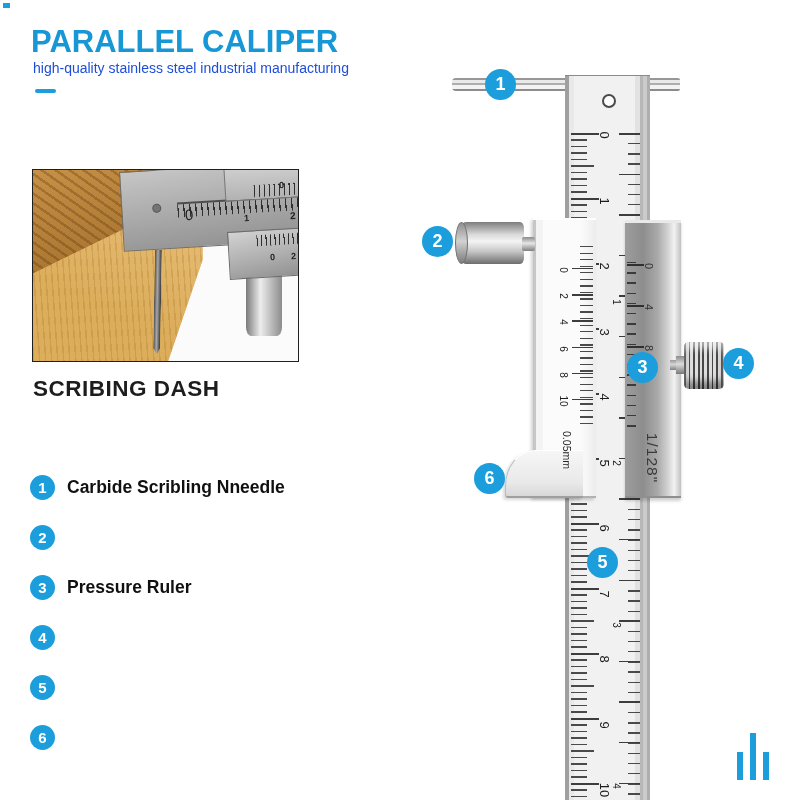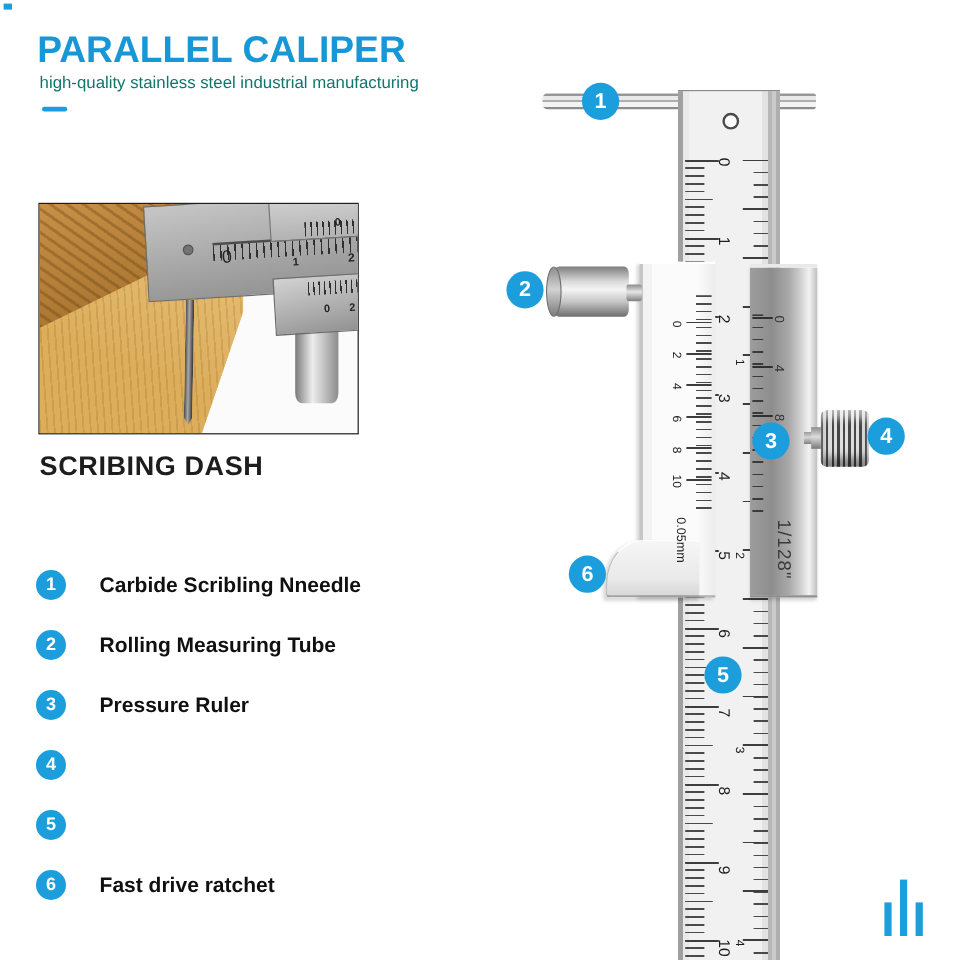--- a/index.html
+++ b/index.html
@@ -6,21 +6,21 @@
   html,body { width:800px; height:800px; }
   body {
     position:relative; width:800px; height:800px; background:#ffffff;
     font-family:"Liberation Sans", sans-serif; overflow:hidden;
   }
   .abs { position:absolute; }
 
   
   .corner-mark { left:3px; top:3px; width:7px; height:5px; background:#1b9edb; }
   .title { left:31px; top:24px; font-size:31px; font-weight:700; color:#1797d6; letter-spacing:0px; white-space:nowrap; }
-  .subtitle { left:33px; top:60px; font-size:14px; color:#0f766e; white-space:nowrap; }
+  .subtitle { left:33px; top:60px; font-size:14px; color:#1d4ed8; white-space:nowrap; }
   .title-dash { left:35px; top:89px; width:21px; height:4px; background:#1b9edb; border-radius:2px; }
 
   
   .photo { left:32px; top:169px; width:267px; height:193px; border:1px solid #1f1f1f; background:#fbfbfb; overflow:hidden; }
   .p-plank { left:0; top:0; width:100%; height:100%;
     background:#e3b76c;
     background-image:repeating-linear-gradient(86deg, rgba(146,92,23,.20) 0 1.5px, rgba(0,0,0,0) 1.5px 6px),
                      linear-gradient(200deg, #eec887, #dcae5c 70%);
     clip-path:polygon(0 26%, 47% 12%, 64% 30%, 64% 47%, 51% 100%, 0 100%); }
   .p-beam { left:0; top:0; width:46%; height:54%;
@@ -57,21 +57,21 @@
   .pm-j0 { left:237px; top:82px; font-size:9px; }
   .pm-j2 { left:258px; top:81px; font-size:9px; }
 
   .photo-caption { left:33px; top:376px; font-size:22.5px; font-weight:700; color:#1d1d1d; letter-spacing:.5px; white-space:nowrap; }
 
   
   .legend { left:30px; top:462px; width:360px; }
   .legend-row { display:flex; align-items:center; height:50px; }
   .legend-badge { width:25px; height:25px; border-radius:50%; background:#1b9edb; color:#fff;
     font-size:15px; font-weight:700; display:flex; align-items:center; justify-content:center; flex:0 0 25px; }
-  .legend-label { margin-left:28px; font-size:17.5px; font-weight:700; color:#101010; white-space:nowrap; }
+  .legend-label { margin-left:12px; font-size:17.5px; font-weight:700; color:#101010; white-space:nowrap; }
 
   
   .needle { left:452px; top:78px; width:228px; height:13px; z-index:1; border-radius:4px 2px 2px 4px;
     background:linear-gradient(to bottom,#979797 0 2px,#e9e9e9 2px 5px,#aeaeae 5px 7px,#f3f3f3 7px 11px,#8c8c8c 11px 13px); }
   .ruler { left:565px; top:75px; width:85px; height:725px; z-index:2; border-top:1px solid #8a8a8a;
     background:linear-gradient(to right,#9f9f9f 0 4px,#e9e9e9 4px 9px,#f1f1f1 9px 70px,#e2e2e2 70px 75px,#b7b7b7 75px 78px,#cbcbcb 78px 82px,#aeaeae 82px 85px); }
   .ruler-hole { left:602px; top:94px; width:14px; height:14px; border-radius:50%; z-index:3;
     background:#fdfdfd; border:2px solid #4a4a4a; }
   .ticks { z-index:3; }
   .t-mm-s { left:571px; top:133px; width:16px; height:667px;
@@ -178,35 +178,33 @@
 </div>
 <div class="abs photo-caption">SCRIBING DASH</div>
 
 <div class="abs legend">
   <div class="legend-row">
     <div class="legend-badge">1</div>
     <div class="legend-label">Carbide Scribling Nneedle</div>
   </div>
   <div class="legend-row">
     <div class="legend-badge">2</div>
-    <div class="legend-label">Rolling Measuring Tube</div>
   </div>
   <div class="legend-row">
     <div class="legend-badge">3</div>
     <div class="legend-label">Pressure Ruler</div>
   </div>
   <div class="legend-row">
     <div class="legend-badge">4</div>
   </div>
   <div class="legend-row">
     <div class="legend-badge">5</div>
   </div>
   <div class="legend-row">
     <div class="legend-badge">6</div>
-    <div class="legend-label">Fast drive ratchet</div>
   </div>
 </div>
 
 <div class="abs needle"></div>
 <div class="abs ruler"></div>
 <div class="abs ruler-hole"></div>
 
 <div class="abs ticks t-mm-s"></div>
 <div class="abs ticks t-mm-m"></div>
 <div class="abs ticks t-mm-l"></div>

